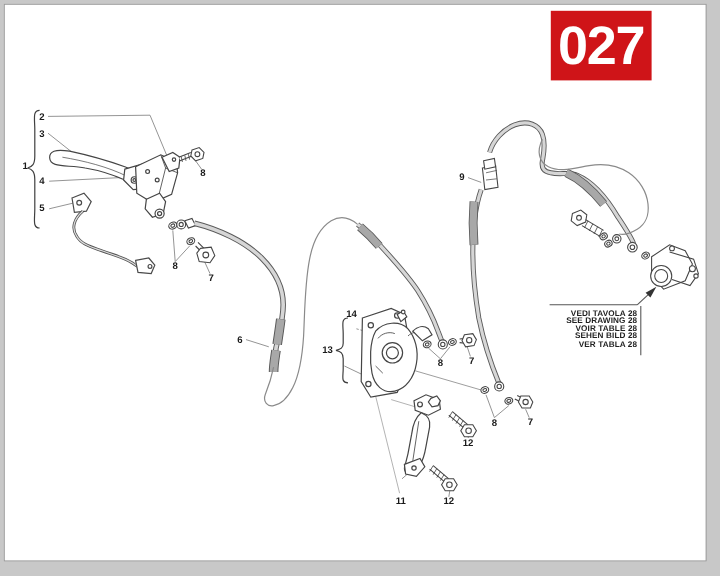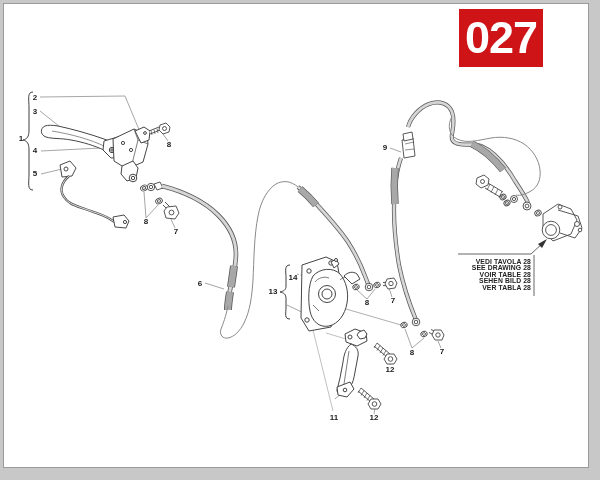--- a/index.html
+++ b/index.html
@@ -268,21 +268,21 @@
 <div class="callout" style="left:442px;top:352px">7</div>
 <div class="callout" style="left:146px;top:222px">8</div>
 <div class="callout" style="left:367px;top:303px">8</div>
 <div class="callout" style="left:412px;top:353px">8</div>
 <div class="callout" style="left:385px;top:148px">9</div>
 <div class="callout" style="left:169px;top:145px">8</div>
 <div class="callout" style="left:334px;top:418px">11</div>
 <div class="callout" style="left:390px;top:370px">12</div>
 <div class="callout" style="left:374px;top:418px">12</div>
 <div class="callout" style="left:273px;top:292px">13</div>
-<div class="callout" style="left:293px;top:278px">14</div>
+<div class="callout" style="left:293px;top:262px">14</div>
 
 <div class="notebox">
   <div>VEDI TAVOLA 28</div>
   <div>SEE DRAWING 28</div>
   <div>VOIR TABLE 28</div>
   <div>SEHEN BILD 28</div>
   <div>VER TABLA 28</div>
 </div>
 
 </body></html>

